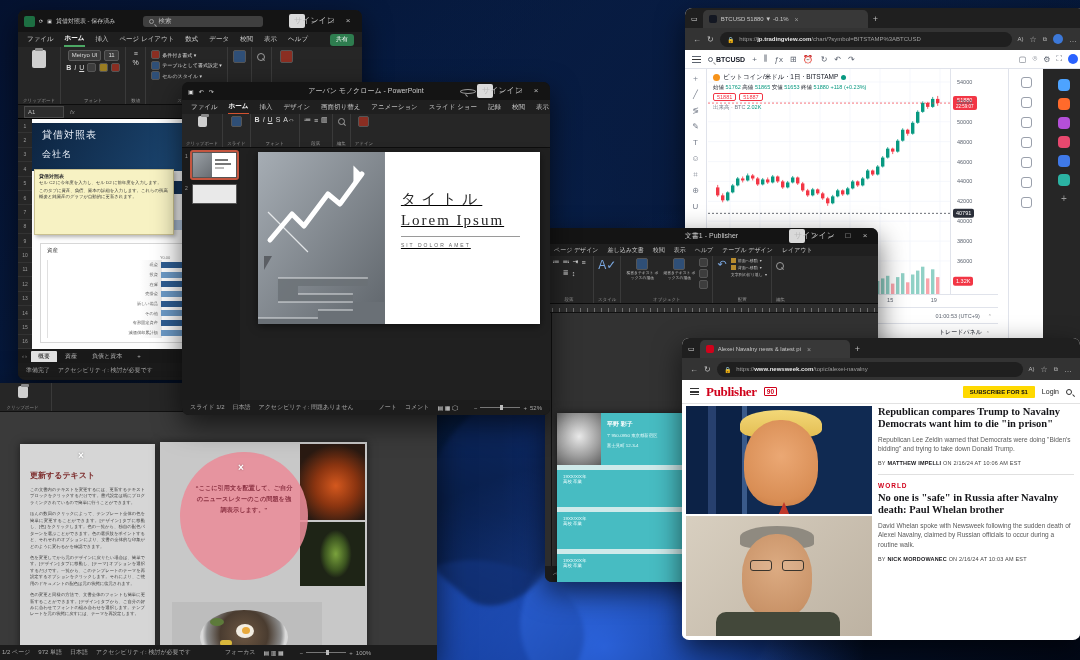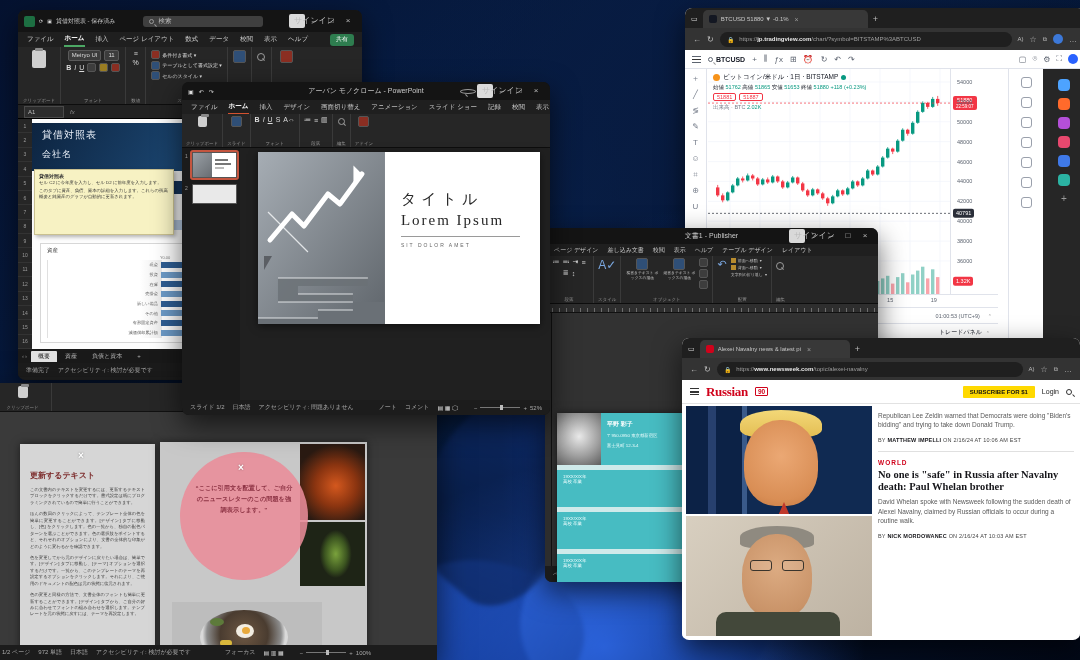--- a/index.html
+++ b/index.html
@@ -83,21 +83,21 @@
   .ppt .ribbon{height:34px;}
   .ppt .rgroup{padding:2px 4px 1px 4px;}
   .pptbody{display:flex;height:252px;background:#202020;}
   .thumbs{width:58px;background:#1b1b1b;padding:4px 3px 0 10px;position:relative;color:#9a9a9a;font-size:5px;}
   .thumb{background:#d9d9d9;border:1px solid #555;border-radius:1px;margin-bottom:6px;position:relative;}
   .thumb.sel{outline:2px solid #c4553f;}
   .tnum{position:absolute;left:-8px;top:0;}
   .pptcanvas{flex:1;position:relative;}
   .slide{position:absolute;left:18px;top:4px;width:282px;height:172px;background:#fff;box-shadow:0 2px 8px rgba(0,0,0,.5);display:flex;}
   .slide .photo{width:45%;position:relative;overflow:hidden;}
-  .slide .stxt{width:55%;padding:38px 10px 17px 16px;}
+  .slide .stxt{width:55%;padding:38px 10px 17px 16px;text-decoration:underline;}
   .stitle{font-family:"Liberation Serif",serif;font-size:15px;letter-spacing:5px;color:#262626;}
   .ssub{font-family:"Liberation Serif",serif;font-size:15px;letter-spacing:2px;color:#262626;margin-top:3px;}
   .sline{height:1px;background:#9a9a9a;margin:7px 0 5px 0;width:92%;}
   .scap{font-size:5px;letter-spacing:2px;color:#666;}
   .ppt .statusbar{height:15px;}
   .mini{position:absolute;inset:0;display:flex;}
   .mini .mp{width:45%;background:linear-gradient(135deg,#9aa0a6,#686d72);}
   .mini .mt{width:55%;background:#fff;padding:6px 2px 0 3px;}
   .mini .mt i{display:block;height:2px;background:#777;margin-bottom:2px;}
   
@@ -1039,21 +1039,21 @@
       </div>
       <div class="addricons">
         <span class="navic" style="font-size:6px;">A)</span>
         <span class="navic">☆</span>
         <span class="navic" style="font-size:6px;">⧉</span>
         <span class="navic">…</span>
       </div>
     </div>
     <div class="nwheader">
       <span class="burger"></span>
-      <span class="nwlogo">Russian</span>
+      <span class="nwlogo">Publisher</span>
       <span class="nwbadge">90</span>
       <span class="subscribe">SUBSCRIBE FOR $1</span>
       <span class="loginlink">Login</span>
       <span class="lens2"></span>
     </div>
     <div class="nwbody">
       <div class="nwphoto ph-trump">
         <div class="trumphair"></div>
         <div class="face trumpface"></div>
         <div class="trumptie"></div>
@@ -1061,20 +1061,21 @@
       <div class="nwphoto ph-whelan">
         <div class="whhair"></div>
         <div class="face whface"></div>
         <div class="whglasses">
             <i></i>
             <i></i>
           </div>
         <div class="whsuit"></div>
       </div>
       <div class="nwcol">
+        <div class="nwhl">Republican compares Trump to Navalny Democrats want him to die "in prison"</div>
         <div class="nwdek">Republican Lee Zeldin warned that Democrats were doing "Biden's bidding" and trying to take down Donald Trump.</div>
         <div class="nwby">
           <span>BY</span> <b>MATTHEW IMPELLI</b> <span>ON 2/16/24 AT 10:06 AM EST</span>
         </div>
         <div class="nwhr"></div>
         <div class="nwcat">WORLD</div>
         <div class="nwhl">No one is "safe" in Russia after Navalny death: Paul Whelan brother</div>
         <div class="nwdek">David Whelan spoke with Newsweek following the sudden death of Alexei Navalny, claimed by Russian officials to occur during a routine walk.</div>
         <div class="nwby">
           <span>BY</span> <b>NICK MORDOWANEC</b> <span>ON 2/16/24 AT 10:03 AM EST</span>

